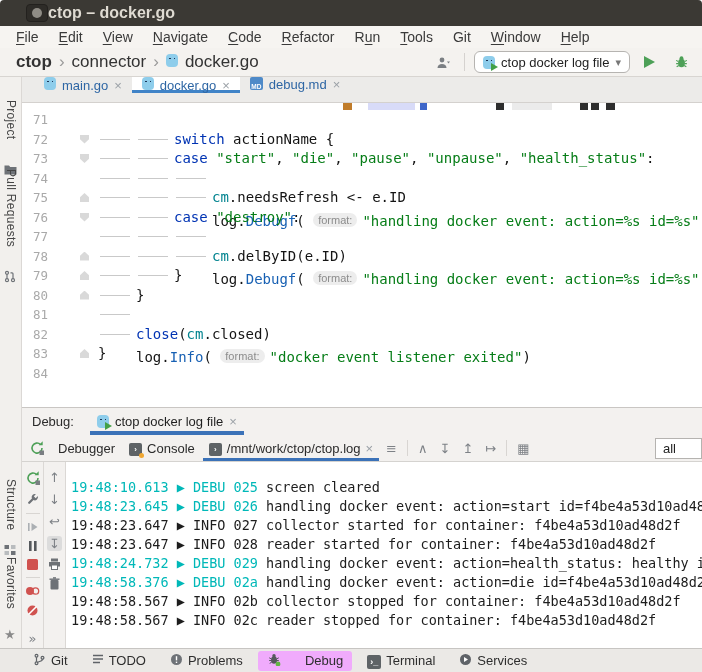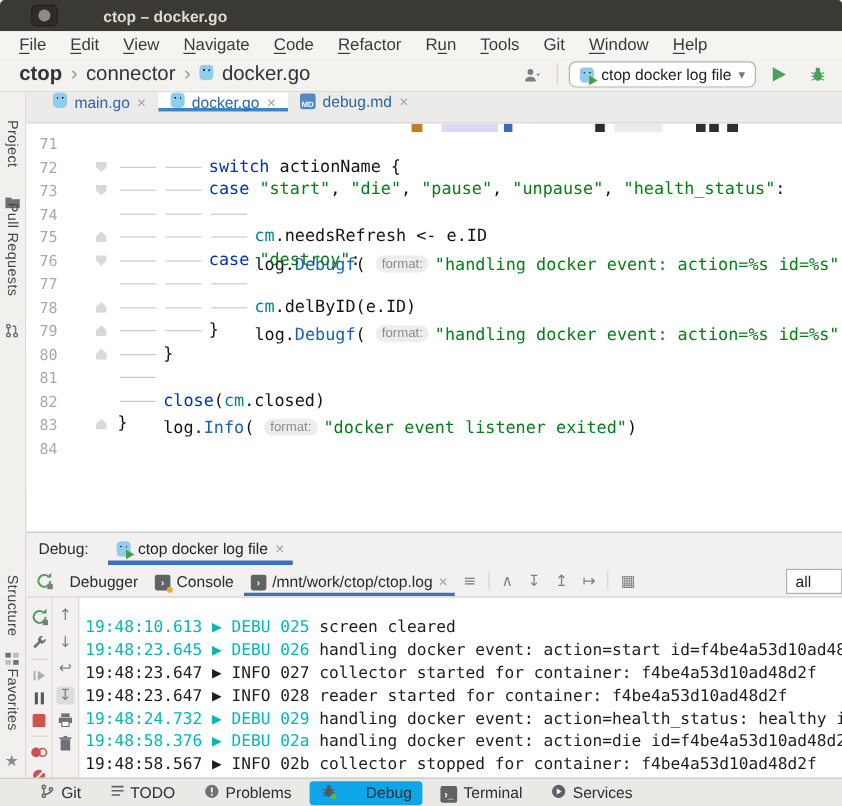--- a/index.html
+++ b/index.html
@@ -2,21 +2,21 @@
 <html><head>
 <meta charset="utf-8">
 <style>
   html,body{margin:0;padding:0;background:#888;}
   *{box-sizing:border-box;}
   .win{width:702px;height:672px;background:#fff;font-family:"Liberation Sans",sans-serif;overflow:hidden;position:relative;display:flex;flex-direction:column;}
   
   .titlebar{height:26px;background:#3B3934;display:flex;align-items:center;flex:none;border-radius:4px 4px 0 0;}
   .winbtn{width:22px;height:18px;margin-left:26px;background:#2E2C28;border:1px solid #23211e;border-radius:4px;display:flex;align-items:center;justify-content:center;}
   .winbtn-circle{width:10px;height:10px;border-radius:50%;background:#8F8C85;}
-  .title{color:#DFDBD2;font-size:13px;font-weight:bold;margin-left:38px;}
+  .title{color:#DFDBD2;font-size:16px;font-weight:bold;}
   
   .menubar{height:22px;background:#F6F4F1;display:flex;align-items:center;padding-left:6px;flex:none;}
   .mitem{padding:0 10px;font-size:14px;color:#3A3A3A;cursor:default;}
   .mitem u{text-underline-offset:2px;}
   
   .toolbar{height:29px;background:#F4F2EF;border-bottom:1px solid #D8D5D1;display:flex;align-items:center;padding:0 8px;flex:none;}
   .crumbs{display:flex;align-items:flex-start;gap:7px;font-size:17px;color:#333;padding-left:8px;}
   .crumb.b{font-weight:bold;}
   .sep{color:#9a9a9a;}
   .tb-right{margin-left:auto;display:flex;align-items:center;gap:9px;}
@@ -59,21 +59,21 @@
   .tab{display:inline-block;width:38px;height:19.5px;vertical-align:top;background:linear-gradient(#C9C9C9,#C9C9C9) no-repeat 2px 9px;background-size:30px 1px;}
   .tok.kw{color:#0033B3;}
   .tok.str{color:#067D17;}
   .tok.fn{color:#1760B3;}
   .tok.fld{color:#00838F;}
   .tok.pl{color:#141414;}
   .hint{display:inline-block;background:#EDEDED;color:#8C8C8C;font:11px "Liberation Sans",sans-serif;border-radius:7px;padding:1px 5px;margin-right:5px;vertical-align:2px;line-height:12px;margin-top:44px;}
   
   .ctxbar{height:20px;background:#F4F2F0;border-top:1px solid #E0DDDA;font-size:13px;color:#2B2B2B;display:flex;align-items:center;padding-left:62px;flex:none;}
   
-  .dbg-header{height:28px;background:#F3F1EF;border-top:1px solid #C9C6C3;display:flex;align-items:stretch;padding-left:10px;gap:16px;flex:none;margin-top:36px;}
+  .dbg-header{height:28px;background:#F3F1EF;border-top:1px solid #C9C6C3;display:flex;align-items:stretch;padding-left:10px;gap:16px;flex:none;}
   .dbg-label{font-size:13px;color:#2B2B2B;align-self:center;}
   .dbg-tab{display:flex;align-items:center;gap:6px;box-shadow:inset 0 -4px 0 #3B72B8;padding:0 7px;font-size:13px;color:#1f1f1f;}
   
   .dbg-toolbar{height:27px;background:#F3F1EF;border-bottom:1px solid #D5D3D0;display:flex;align-items:stretch;gap:2px;padding-left:2px;position:relative;flex:none;}
   .ticon{display:flex;align-items:center;justify-content:center;padding:0 5px;align-self:center;}
   .dtab{display:flex;align-items:center;gap:5px;padding:0 6px;font-size:13px;color:#2B2B2B;}
   .dtab.active{box-shadow:inset 0 -3px 0 #3B72B8;}
   .tsep{width:1px;background:#D8D5D2;height:16px;align-self:center;margin:0 3px;}
   .ic-term{display:inline-flex;width:13px;height:13px;background:#5E6366;border-radius:2px;color:#fff;font-size:8px;font-weight:bold;align-items:center;justify-content:center;position:relative;flex:none;}
   .ic-term.warn::after{content:"";position:absolute;right:-2px;bottom:-2px;width:5px;height:5px;border-radius:50%;background:#F0A732;}
@@ -83,21 +83,21 @@
   .dcol{width:22px;background:#F3F1EF;border-right:1px solid #DBD8D5;display:flex;flex-direction:column;align-items:center;padding:8px 0 6px;gap:7px;flex:none;}
   .dsep{width:14px;height:1px;background:#D8D5D2;flex:none;}
   .spring{flex:1;}
   .logarea{flex:1;overflow:hidden;padding:5px 0 0 5px;margin-top:12px;}
   .ll{height:19px;line-height:19px;white-space:nowrap;font:13.5px "DejaVu Sans Mono",monospace;color:#1D1D1D;}
   .ll .pre.debu{color:#00B8B8;}
   .ll .pre.info{color:#1D1D1D;}
   
   .statusbar{height:24px;background:#EBE9E6;border-top:1px solid #C7C5C2;display:flex;align-items:center;gap:6px;padding-left:24px;flex:none;}
   .sbtn{display:flex;align-items:center;gap:5px;font-size:13px;color:#2E2E2E;padding:2px 9px;border-radius:3px;}
-  .sbtn.active{background:#0ea5e9;gap:24px;}
+  .sbtn.active{background:#f0abfc;gap:24px;}
 </style>
 </head>
 <body>
 
 <div class="win">
   <div class="titlebar">
     <div class="winbtn">
         <span class="winbtn-circle"></span>
       </div>
     <div class="title">ctop – docker.go</div>
@@ -412,20 +412,21 @@
             </span>
           </div>
         <div class="logarea" id="logarea">
             <div class="ll"><span class="pre debu">19:48:10.613 ▶ DEBU 025 </span><span class="msg">screen cleared</span></div>
             <div class="ll"><span class="pre debu">19:48:23.645 ▶ DEBU 026 </span><span class="msg">handling docker event: action=start id=f4be4a53d10ad48d2f</span></div>
             <div class="ll"><span class="pre info">19:48:23.647 ▶ INFO 027 </span><span class="msg">collector started for container: f4be4a53d10ad48d2f</span></div>
             <div class="ll"><span class="pre info">19:48:23.647 ▶ INFO 028 </span><span class="msg">reader started for container: f4be4a53d10ad48d2f</span></div>
             <div class="ll"><span class="pre debu">19:48:24.732 ▶ DEBU 029 </span><span class="msg">handling docker event: action=health_status: healthy id=f4be4a53d10ad48d2f</span></div>
             <div class="ll"><span class="pre debu">19:48:58.376 ▶ DEBU 02a </span><span class="msg">handling docker event: action=die id=f4be4a53d10ad48d2f</span></div>
             <div class="ll"><span class="pre info">19:48:58.567 ▶ INFO 02b </span><span class="msg">collector stopped for container: f4be4a53d10ad48d2f</span></div>
+            <div class="ll"><span class="pre info">19:48:58.567 ▶ INFO 02c </span><span class="msg">reader stopped for container: f4be4a53d10ad48d2f</span></div>
           </div>
       </div>
     </div>
   </div>
 
   <div class="statusbar" id="statusbar">
       <div class="sbtn">
         <span><svg width="13" height="13" fill="none" stroke="#5F6368" stroke-width="1.2">
             <circle cx="3.5" cy="2.8" r="1.4"></circle>
             <circle cx="3.5" cy="10.2" r="1.4"></circle>

